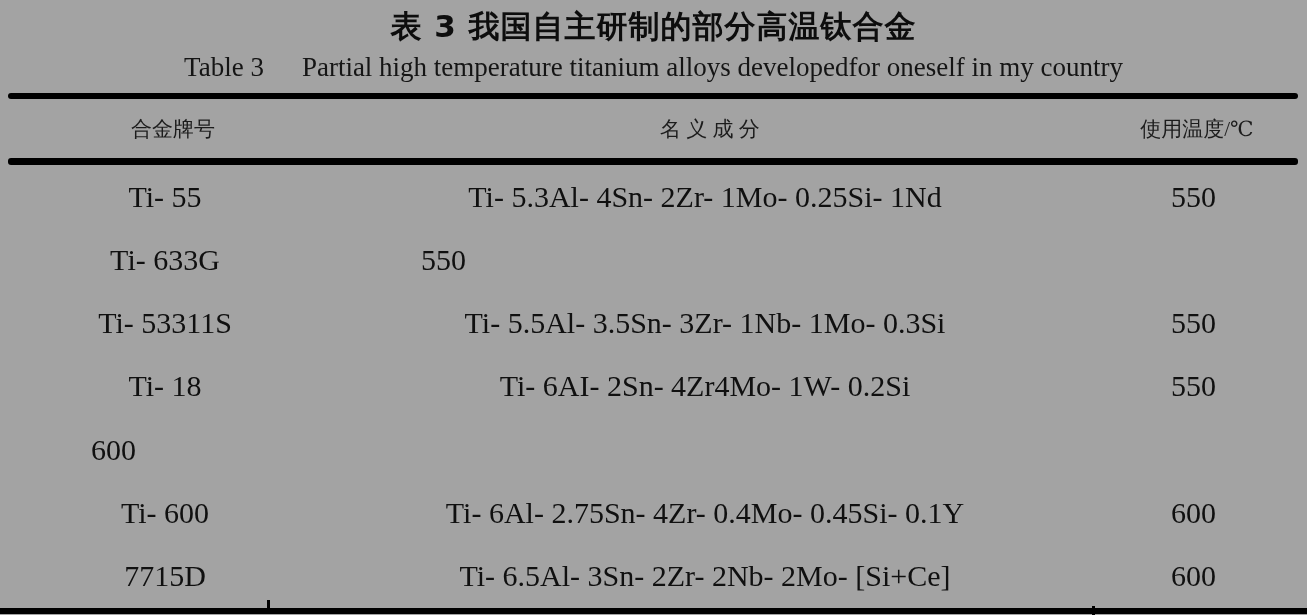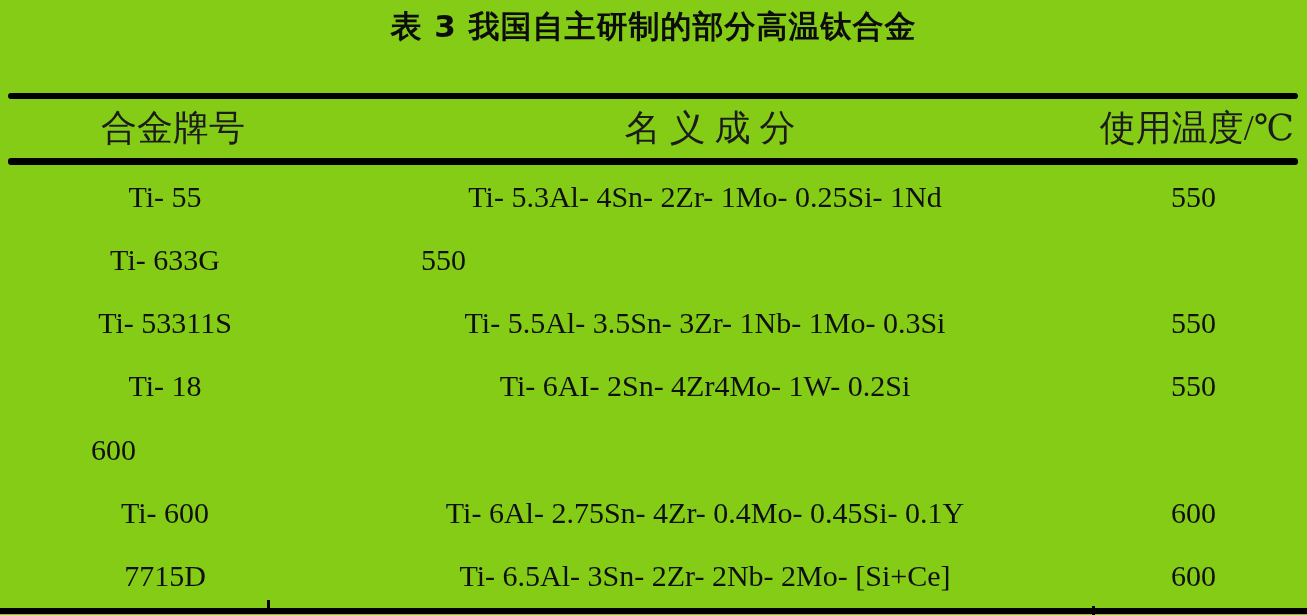--- a/index.html
+++ b/index.html
@@ -1,21 +1,21 @@
 <!DOCTYPE html>
 <html><head>
 <meta charset="utf-8">
 <style>
   * { margin: 0; padding: 0; box-sizing: border-box; }
   html, body { background: #e8e8e8; }
   .page {
     position: relative;
     width: 1307px;
     height: 615px;
-    background: #84cc16;
+    background: #a3a3a3;
     overflow: hidden;
     font-family: "Liberation Serif", "DejaVu Serif", serif;
     color: #111111;
   }
   .title-zh {
     position: absolute;
     top: 6px; left: 0; right: 0;
     text-align: center;
     font-family: "DejaVu Sans", "Liberation Sans", sans-serif;
     font-weight: bold;
@@ -70,36 +70,39 @@
   .row {
     flex: 1 1 0;
     display: flex;
     align-items: center;
   }
   .cell { text-align: center; white-space: nowrap; }
   .col-alloy       { width: 330px; }
   .col-composition { width: 750px; }
   .col-temp        { width: 227px; }
   .head-row .cell {
-    font-size: 36px;
+    font-size: 21px;
     color: #1c1c1c;
     margin-left: 13px;
   }
   .body-rows .cell {
     font-size: 30px;
     color: #101010;
   }
 </style>
 </head>
 <body>
 
 <div class="page">
 
   <div class="title-zh">表 3 我国自主研制的部分高温钛合金</div>
 
+  <div class="title-en">
+    <span>Table 3</span><span class="caption-text">Partial high temperature titanium alloys developedfor oneself in my country</span>
+  </div>
 
   <div class="rule rule-top"></div>
 
   <div class="head-row">
     <div class="cell col-alloy">合金牌号</div>
     <div class="cell col-composition">名 义 成 分</div>
     <div class="cell col-temp">使用温度/℃</div>
   </div>
 
   <div class="rule rule-header"></div>

